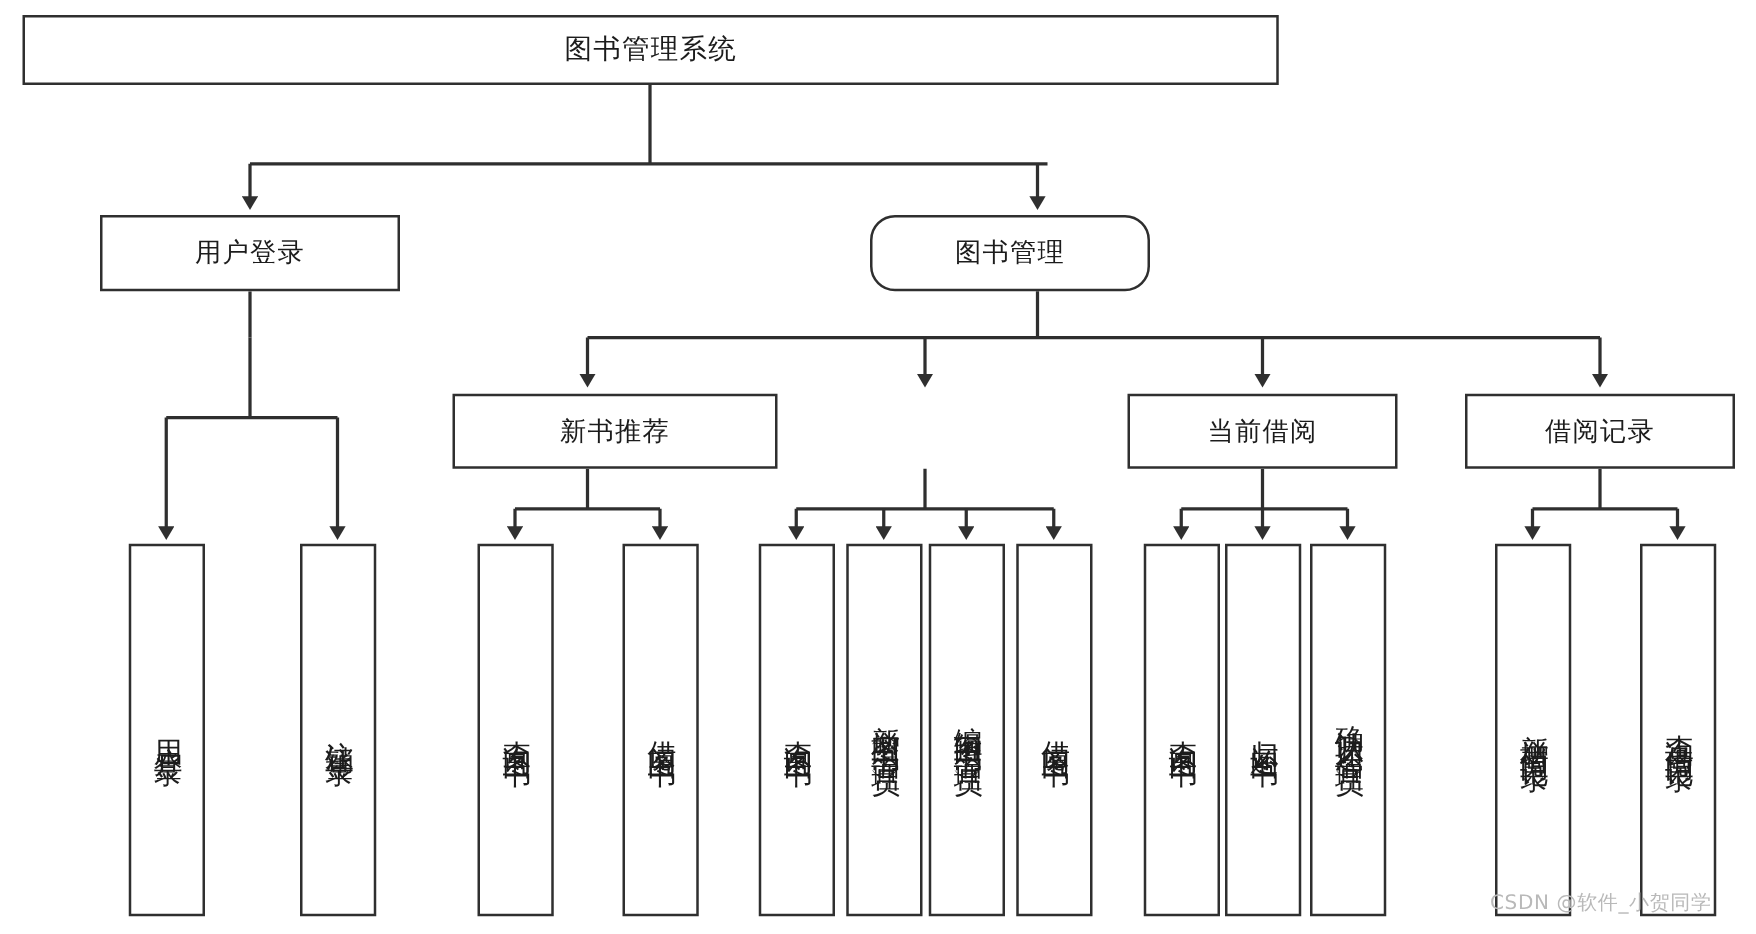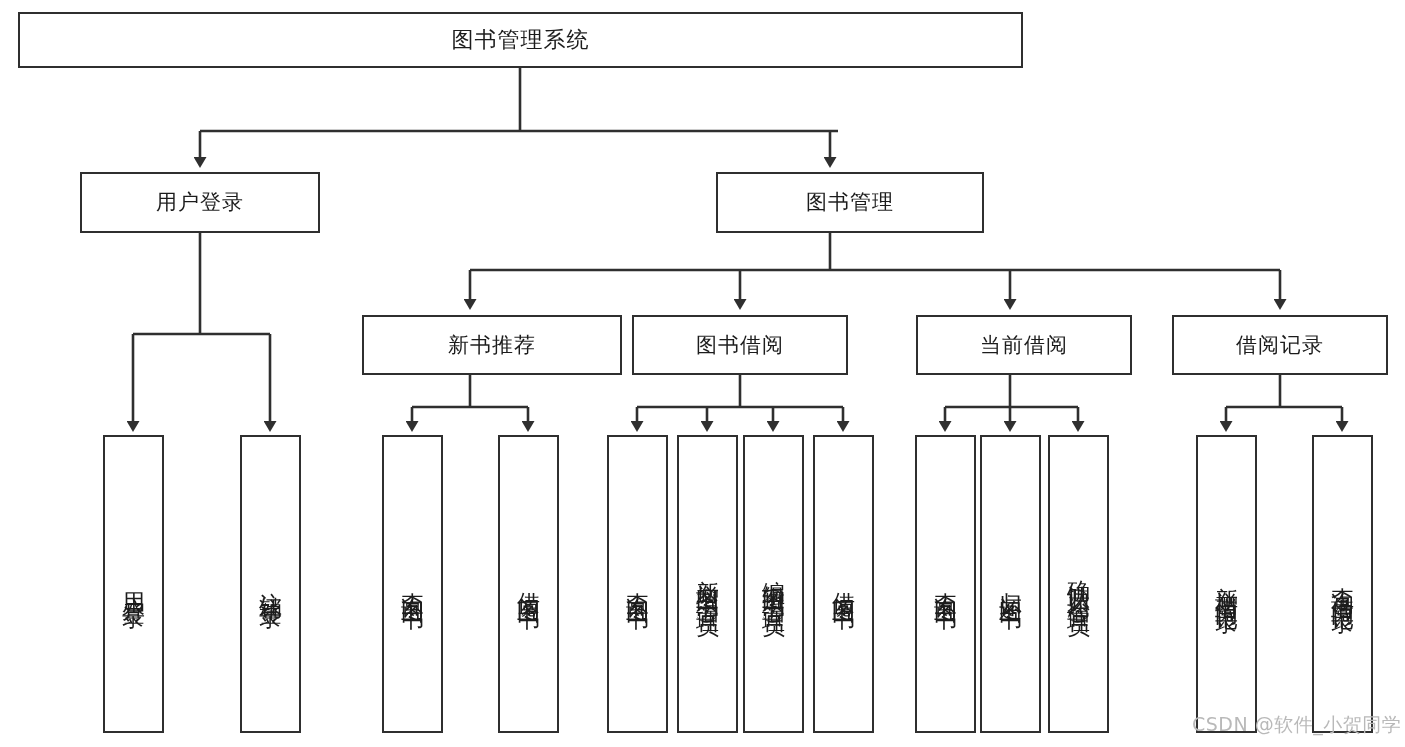--- a/index.html
+++ b/index.html
@@ -65,21 +65,21 @@
     font-size: 23px;
     letter-spacing: 5px;
     line-height: 1;
     white-space: nowrap;
     max-height: 100%;
   }
   .watermark {
     position: absolute;
     left: 1192px;
     top: 712px;
-    font-size: 19px;
+    font-size: 16px;
     color: #b9b9b9;
     letter-spacing: 0.5px;
     z-index: 5;
     white-space: nowrap;
     font-family: "DejaVu Sans", "Liberation Sans", sans-serif;
   }
 </style>
 </head>
 <body>
 
@@ -137,33 +137,30 @@
   </svg>
 
   <div class="node root horiz" style="left:18px; top:12px; width:1005px; height:56px;">
     <span class="node-label">图书管理系统</span>
   </div>
 
   <div class="node horiz" style="left:80px; top:172px; width:240px; height:61px;">
     <span class="node-label">用户登录</span>
   </div>
 
-  <div class="node horiz" style="left:716px; top:172px; width:268px; height:61px;">
+  <div class="node horiz" style="left:696px; top:172px; width:224px; height:61px;border-radius:20px;">
     <span class="node-label">图书管理</span>
   </div>
 
   <div class="node horiz" style="left:362px; top:315px; width:260px; height:60px;">
     <span class="node-label">新书推荐</span>
   </div>
 
-  <div class="node horiz" style="left:632px; top:315px; width:216px; height:60px;">
-    <span class="node-label">图书借阅</span>
-  </div>
-
-  <div class="node horiz" style="left:902px; top:315px; width:216px; height:60px;margin-left:14px;">
+
+  <div class="node horiz" style="left:902px; top:315px; width:216px; height:60px;">
     <span class="node-label">当前借阅</span>
   </div>
 
   <div class="node horiz" style="left:1172px; top:315px; width:216px; height:60px;justify-content:center;">
     <span class="node-label">借阅记录</span>
   </div>
 
   <div class="node leaf" style="left:103px; top:435px; width:61px; height:298px;">
     <span class="node-label">用户登录</span>
   </div>

